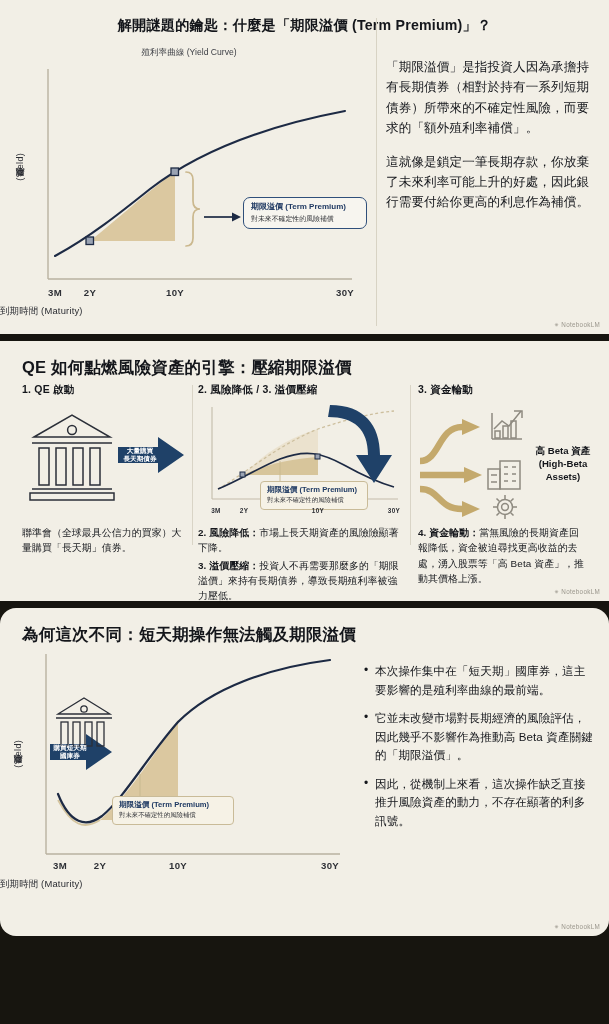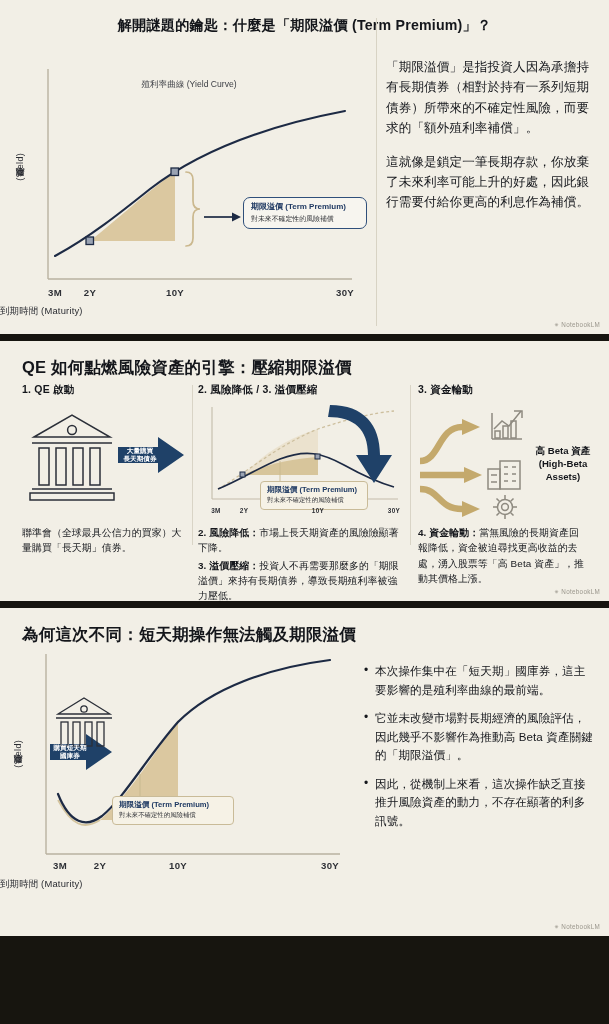--- a/index.html
+++ b/index.html
@@ -9,21 +9,21 @@
     font-family:"Liberation Sans","DejaVu Sans",sans-serif;
     color:#17181c;
     overflow:hidden;
   }
   .deck { width:609px; height:1024px; display:flex; flex-direction:column;
           background:#17150f; }
   .panel { background:#f2efe6; position:relative; flex:none; overflow:hidden; }
   .sep { height:7px; background:#16140f; flex:none; }
   #panel1 { height:334px; }
   #panel2 { height:260px; }
-  #panel3 { height:328px; }
+  #panel3 { height:328px;border-radius:16px; }
 
   .p-title {
     font-weight:bold; color:#14161b; letter-spacing:.2px;
   }
   #panel1 .p-title {
     font-size:14.2px; text-align:center; padding:16px 10px 4px;
   }
   #panel2 .p-title, #panel3 .p-title {
     font-size:16.5px; text-align:left; padding:16px 0 2px 22px;
   }
@@ -39,21 +39,21 @@
   .p1-wrap { display:flex; padding:2px 0 0 0; height:300px; }
   .p1-chart { width:378px; position:relative; }
   .p1-text {
     flex:1; padding:16px 14px 0 8px;
     font-size:12.6px; line-height:1.62; color:#15171c;
     letter-spacing:.1px;
   }
   .p1-text p + p { margin-top:13px; }
   .chart-cap {
     position:absolute; left:0; right:0; top:6px;
-    text-align:center; font-size:8.6px; color:#3d3f45;margin-top:32px;
+    text-align:center; font-size:8.6px; color:#3d3f45;
   }
   .vdivide {
     position:absolute; top:18px; bottom:8px; left:376px;
     width:1px; background:#d8d3c4;
   }
 
   .axis-y-label {
     position:absolute; writing-mode:vertical-rl; transform:rotate(180deg);
     font-size:9px; color:#2b2d33; letter-spacing:.3px;
   }

